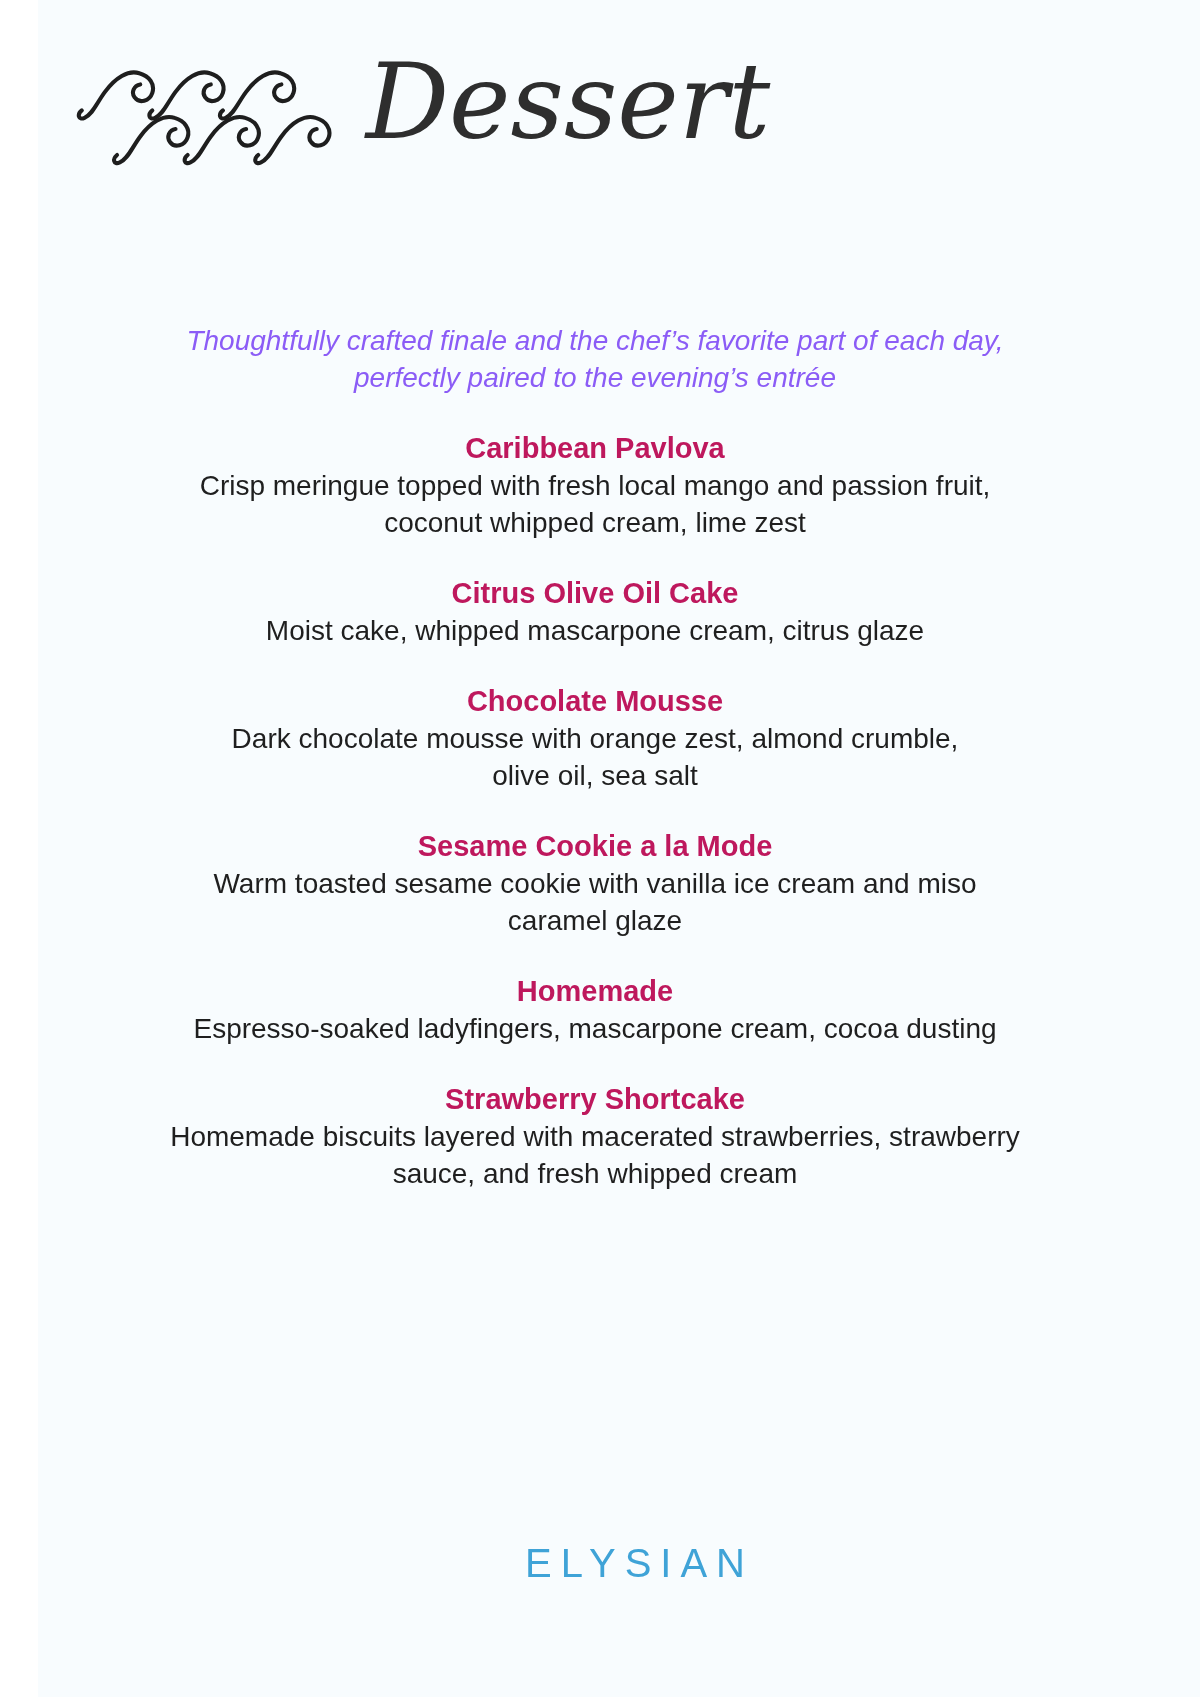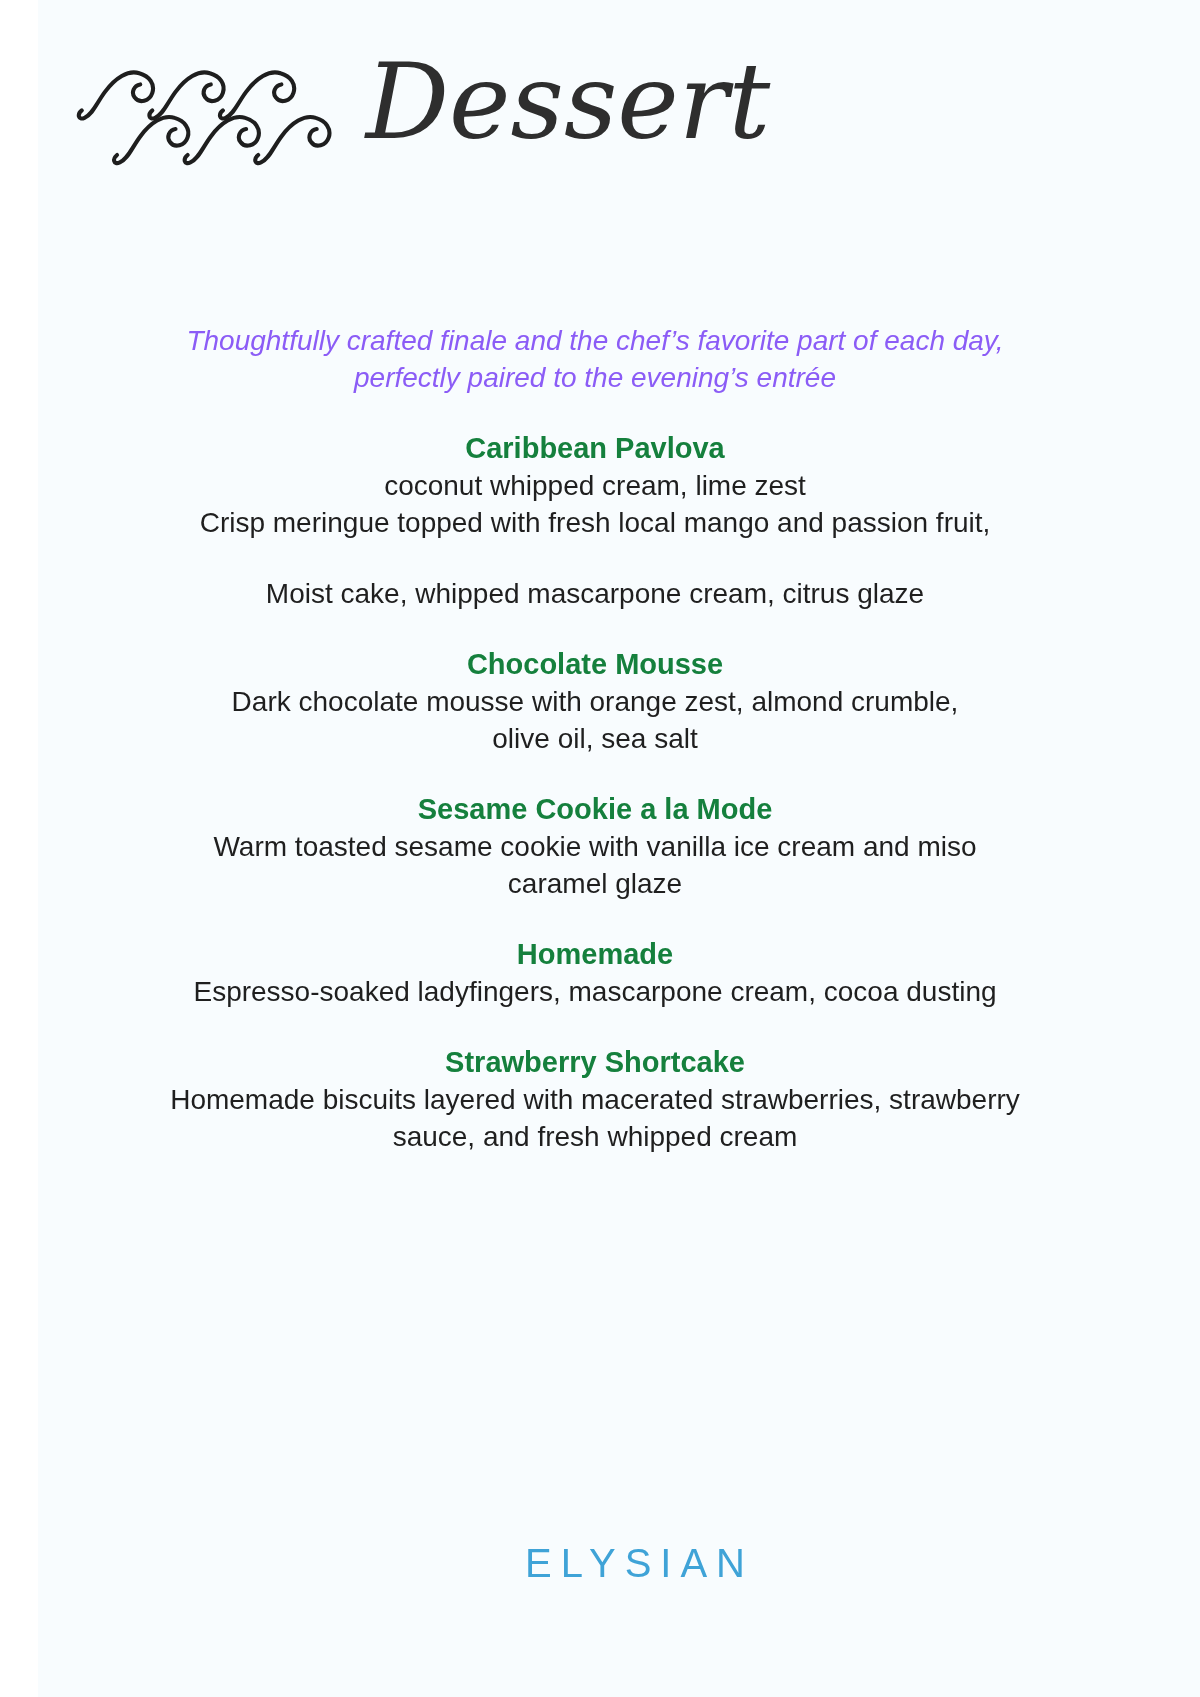--- a/index.html
+++ b/index.html
@@ -66,21 +66,21 @@
     white-space: nowrap;
   }
   .intro .line {
     font-style: italic;
     color: #8b5cf6;
   }
   .item-name {
     line-height: 37px;
     font-size: 29px;
     font-weight: bold;
-    color: #15803d;
+    color: #be185d;
     white-space: nowrap;
   }
 
   
   .logo {
     position: absolute;
     left: 487px;
     top: 1498px;
     width: 200px;
     display: flex;
@@ -118,25 +118,26 @@
 
   <div class="content">
 
     <div class="block intro">
       <div class="line">Thoughtfully crafted finale and the chef’s favorite part of each day,</div>
       <div class="line">perfectly paired to the evening’s entrée</div>
     </div>
 
     <div class="block item">
       <div class="item-name">Caribbean Pavlova</div>
+      <div class="line">Crisp meringue topped with fresh local mango and passion fruit,</div>
       <div class="line">coconut whipped cream, lime zest</div>
-      <div class="line">Crisp meringue topped with fresh local mango and passion fruit,</div>
     </div>
 
     <div class="block item">
+      <div class="item-name">Citrus Olive Oil Cake</div>
       <div class="line">Moist cake, whipped mascarpone cream, citrus glaze</div>
     </div>
 
     <div class="block item">
       <div class="item-name">Chocolate Mousse</div>
       <div class="line">Dark chocolate mousse with orange zest, almond crumble,</div>
       <div class="line">olive oil, sea salt</div>
     </div>
 
 

